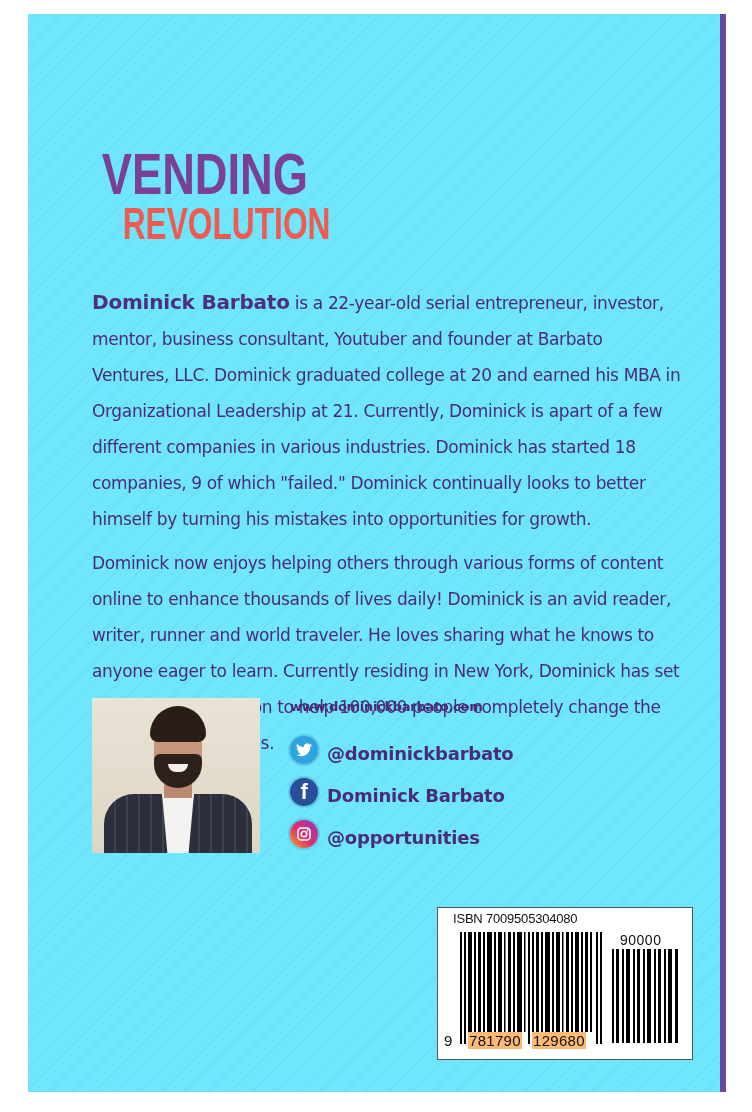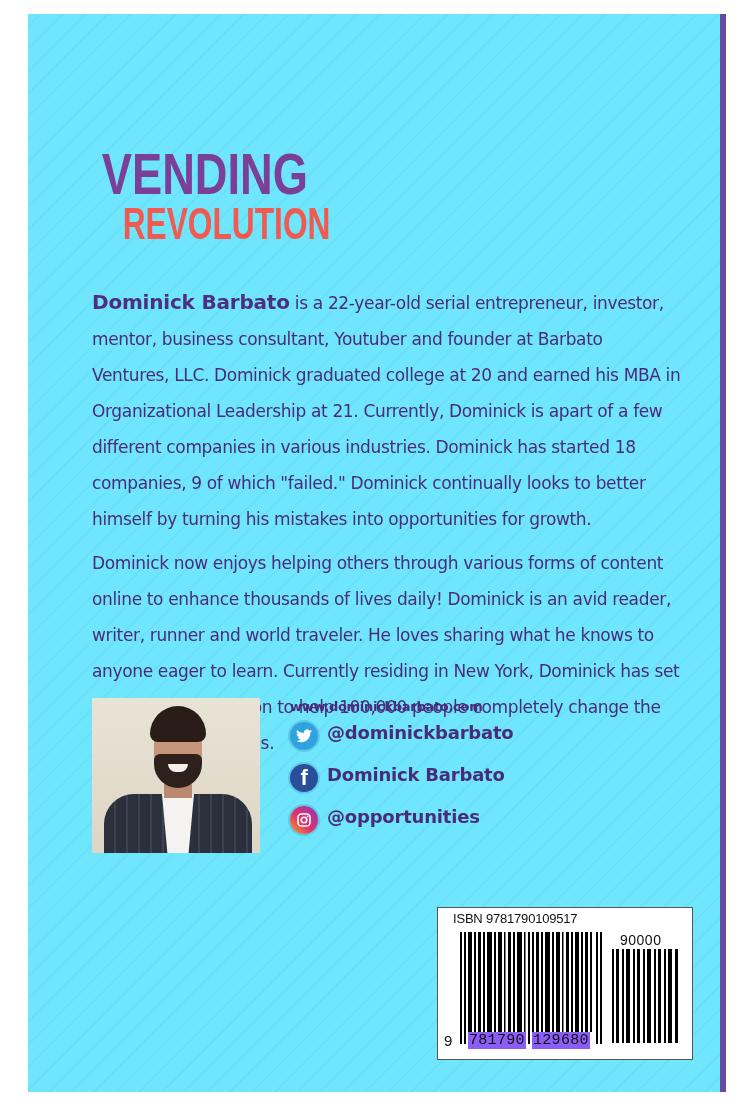--- a/index.html
+++ b/index.html
@@ -48,40 +48,40 @@
     .photo .face { position: absolute; left: 62px; top: 24px; width: 48px; height: 60px; background: #c6957a; border-radius: 22px 22px 24px 24px; }
     .photo .beard { position: absolute; left: 62px; top: 56px; width: 48px; height: 34px; background: #2e201b; border-radius: 6px 6px 24px 24px; }
     .photo .mouth { position: absolute; left: 76px; top: 66px; width: 20px; height: 8px; background: #f4efe9; border-radius: 0 0 10px 10px; }
     .photo .neck { position: absolute; left: 72px; top: 86px; width: 28px; height: 14px; background: #b98a70; }
     .photo .jacket { position: absolute; left: 12px; top: 96px; width: 148px; height: 70px; background:
       repeating-linear-gradient(90deg, #2c2f3c 0 10px, #3d4150 10px 12px),
       #2c2f3c; border-radius: 30px 30px 0 0; }
     .photo .shirt { position: absolute; left: 70px; top: 96px; width: 32px; height: 70px; background: #f5f3f1; clip-path: polygon(0 0,100% 0,80% 100%,20% 100%); }
     .links { position: absolute; left: 262px; top: 680px; color: #4a2b7a; font-family: "DejaVu Sans", sans-serif; }
     .website { font-size: 13px; font-weight: bold; letter-spacing: -0.3px; height: 28px; line-height: 26px; }
-    .social { display: flex; align-items: flex-start; height: 42px; font-size: 18px; font-weight: bold; letter-spacing: -0.2px; }
+    .social { display: flex; align-items: flex-end; height: 42px; font-size: 18px; font-weight: bold; letter-spacing: -0.2px; }
     .social .icon {
       width: 28px; height: 28px; border-radius: 50%; margin-right: 9px; flex: none;
       display: flex; align-items: center; justify-content: center; color: #fff;
       box-shadow: 0 0 0 2px rgba(70,150,200,0.35);
     }
     .icon.twitter { background: #2fa3dd; }
     .icon.facebook { background: #2a4f9a; font-family: "Liberation Sans", sans-serif; font-weight: bold; font-size: 22px; line-height: 28px; }
     .icon.instagram { background: linear-gradient(45deg, #f5a623 0%, #e1306c 45%, #8a3ab9 100%); }
     .barcode-box {
       position: absolute; left: 409px; top: 893px; width: 254px; height: 151px;
       background: #ffffff; border: 1.5px solid #555;
       font-family: "Liberation Sans", sans-serif; color: #111;
     }
     .isbn-label { position: absolute; left: 15px; top: 3px; font-size: 13px; letter-spacing: -0.2px; }
     .bars-main { position: absolute; left: 22px; top: 24px; height: 112px; width: 144px; }
     .bars-addon { position: absolute; left: 174px; top: 41px; height: 94px; width: 68px; }
     .addon-label { position: absolute; left: 182px; top: 24px; font-size: 14px; letter-spacing: 0.5px; }
     .digit-first { position: absolute; left: 6px; top: 124px; font-size: 15px; }
-    .digit-group { position: absolute; top: 124px; font-size: 15px; background: #8b5cf6; padding: 0 1px; letter-spacing: 0.3px; font-family: Liberation Mono, monospace; }
+    .digit-group { position: absolute; top: 124px; font-size: 15px; background: #fdba74; padding: 0 1px; letter-spacing: 0.3px; }
   </style>
 </head>
 <body>
 
 <div class="cover">
   <div class="spine-edge"></div>
 
   <div class="title-block">
     <span class="title-1">VENDING</span>
     <span class="title-2">REVOLUTION</span>
@@ -125,21 +125,21 @@
             <rect x="3" y="3" width="18" height="18" rx="5" fill="none" stroke="#fff" stroke-width="2.4"></rect>
             <circle cx="12" cy="12" r="4.2" fill="none" stroke="#fff" stroke-width="2.4"></circle>
             <circle cx="17.3" cy="6.7" r="1.3" fill="#fff"></circle>
           </svg>
       </span>
       <span>@opportunities</span>
     </div>
   </div>
 
   <div class="barcode-box">
-    <div class="isbn-label">ISBN 9781790109517</div>
+    <div class="isbn-label">ISBN 7009505304080</div>
     <svg class="bars-main" viewBox="0 0 144 112" preserveAspectRatio="none">
       <g fill="#000">
         <rect x="0" y="0" width="2" height="112"></rect>
           <rect x="4" y="0" width="2" height="112"></rect>
         <rect x="8" y="0" width="4" height="100"></rect>
           <rect x="14" y="0" width="2" height="100"></rect>
         <rect x="18" y="0" width="3" height="100"></rect>
           <rect x="23" y="0" width="2" height="100"></rect>
         <rect x="27" y="0" width="5" height="100"></rect>
           <rect x="34" y="0" width="2" height="100"></rect>

